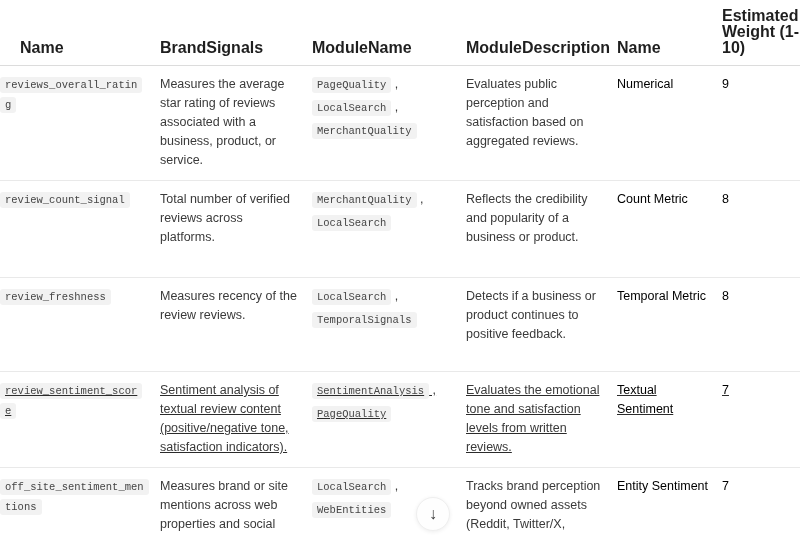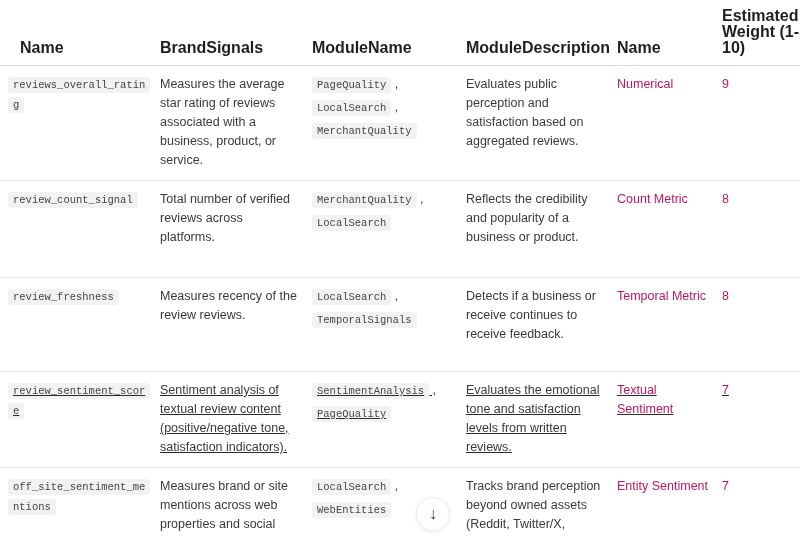--- a/index.html
+++ b/index.html
@@ -39,42 +39,42 @@
   }
   th:first-child { padding-left: 20px; }
   th:last-child  { padding-right: 0; }
   td {
     vertical-align: top;
     padding: 9px 12px 10px 0;
     line-height: 19px;
     border-bottom: 1px solid #e9e9e9;
     color: #3a3a3a;
   }
-  td:first-child { padding-left: 8px; }
+  td:first-child { }
   tbody tr:nth-child(1) { height: 113px; }
   tbody tr:nth-child(2) { height: 97px; margin-top: 40px; }
   tbody tr:nth-child(3) { height: 94px; }
   tbody tr:nth-child(4) { height: 93px; text-decoration: underline; }
   tbody tr:last-child td { border-bottom: none; }
   .code {
     display: inline;
     background: #f2f2f2;
     border-radius: 3px;
     font-family: "Liberation Mono", monospace;
     font-size: 10.5px;
     color: #454545;
     padding: 2px 5px;
     line-height: 19px;
     word-break: break-all;
     -webkit-box-decoration-break: clone;
     box-decoration-break: clone;
   }
   .mod-line { margin-bottom: 3px; white-space: nowrap; }
   .mod-line .comma { color: #3a3a3a; font-family: "Liberation Sans", sans-serif; font-size: 12.5px; }
-  .weight-cell, .type-cell { color: #be185d; }
+  .weight-cell, .type-cell { color: #000000; }
   .scroll-down-btn {
     position: absolute;
     left: 416px;
     top: 497px;
     width: 34px;
     height: 34px;
     border-radius: 50%;
     background: #fefefe;
     border: 1px solid #efefef;
     box-shadow: 0 1px 4px rgba(0,0,0,0.07);
@@ -136,21 +136,21 @@
         <td class="type-cell">Count Metric</td>
         <td class="weight-cell">8</td>
       </tr>
       <tr>
         <td><span class="code">review_freshness</span></td>
         <td>Measures recency of the review reviews.</td>
         <td>
             <div class="mod-line"><span class="code">LocalSearch</span><span class="comma"> ,</span></div>
             <div class="mod-line"><span class="code">TemporalSignals</span></div>
           </td>
-        <td>Detects if a business or receive continues to receive feedback.</td>
+        <td>Detects if a business or product continues to positive feedback.</td>
         <td class="type-cell">Temporal Metric</td>
         <td class="weight-cell">8</td>
       </tr>
       <tr>
         <td><span class="code">review_sentiment_score</span></td>
         <td>Sentiment analysis of textual review content (positive/negative tone, satisfaction indicators).</td>
         <td>
             <div class="mod-line"><span class="code">SentimentAnalysis</span><span class="comma"> ,</span></div>
             <div class="mod-line"><span class="code">PageQuality</span></div>
           </td>

